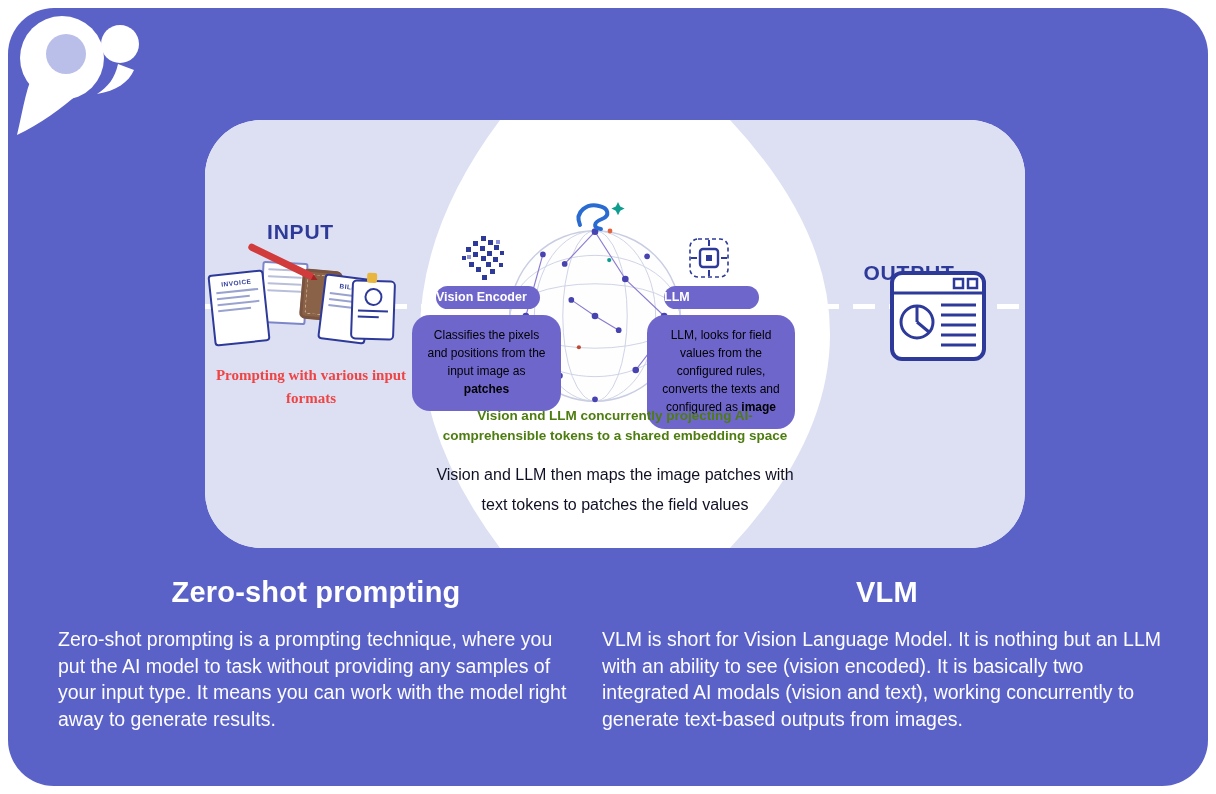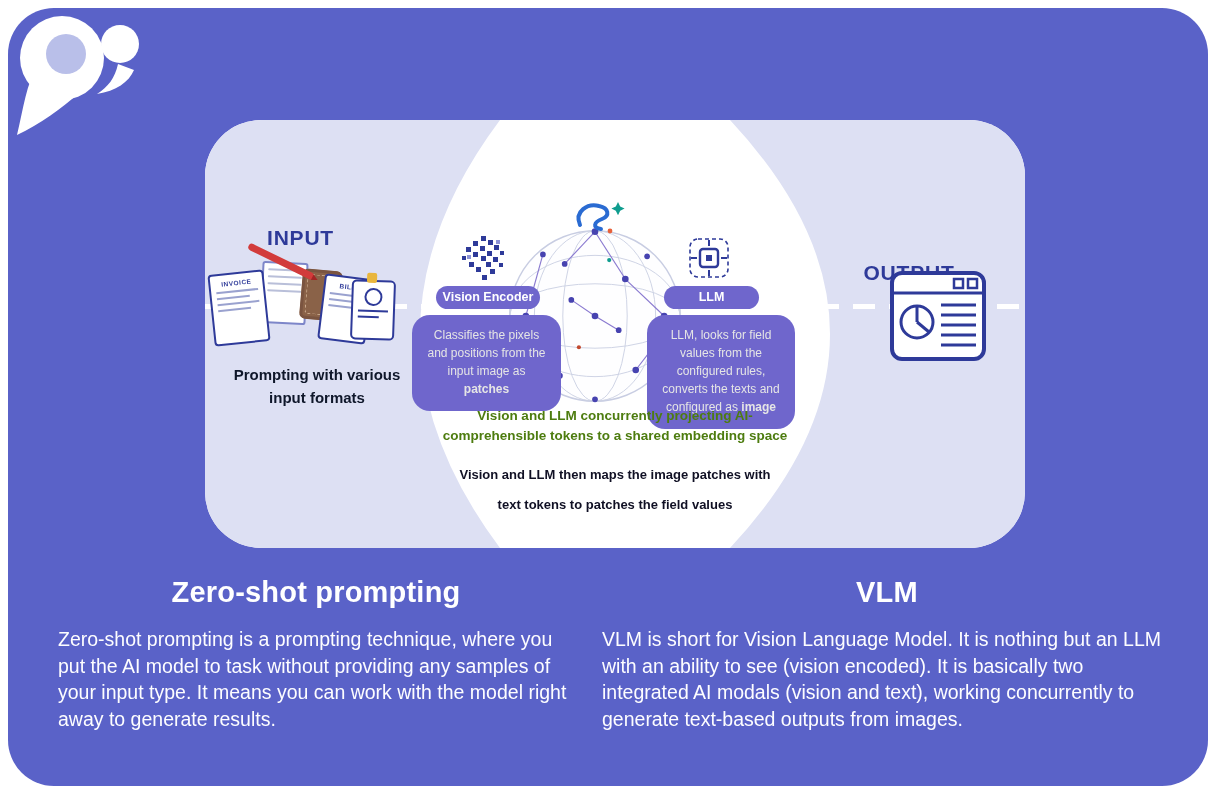--- a/index.html
+++ b/index.html
@@ -19,25 +19,25 @@
   .panel-bg{position:absolute;left:0;top:0;width:820px;height:428px;z-index:0;}
   .dashes{
     position:absolute;left:0;top:184px;width:820px;height:5px;z-index:1;
     background:repeating-linear-gradient(90deg,#ffffff 0 22px,transparent 22px 36px);
   }
   .panel > *{z-index:2;}
   .io-label{
     position:absolute;text-align:center;color:#2e3a99;font-weight:800;
     font-size:21px;letter-spacing:.8px;
   }
-  .input-label{left:28px;top:106px;width:135px;}
+  .input-label{left:28px;top:100px;width:135px;}
   .output-label{left:650px;top:113px;width:108px;margin-top:28px;}
   .input-caption{
-    position:absolute;left:16px;top:244px;width:192px;text-align:center;
-    font-weight:700;font-size:15px;line-height:1.5;color:#0f172a;
+    position:absolute;left:10px;top:244px;width:192px;text-align:center;
+    font-weight:700;font-size:15px;line-height:1.5;color:#ef4444;font-family:Liberation Serif, serif;
   }
   
   .input-icons{position:absolute;left:6px;top:142px;width:182px;height:100px;}
   .doc{
     position:absolute;background:#fff;border:2.5px solid #2e3a99;border-radius:4px;
   }
   .doc-invoice{left:0;top:10px;width:52px;height:68px;transform:rotate(-6deg);}
   .doc-bill{left:110px;top:14px;width:44px;height:62px;transform:rotate(7deg);}
   .doc-title{font-size:6.5px;font-weight:800;color:#2e3a99;text-align:center;margin-top:5px;letter-spacing:.5px;}
   .doc-line{height:2px;background:#9aa2cf;margin:4px 5px 0;}
@@ -61,45 +61,45 @@
   .idcard{
     position:absolute;left:140px;top:18px;width:40px;height:56px;background:#fff;
     border:2.5px solid #2e3a99;border-radius:5px;transform:rotate(2deg);
   }
   .idcard .clip{position:absolute;left:13px;top:-9px;width:10px;height:10px;background:#e9b63d;border-radius:2px;}
   .idcard .avatar{width:14px;height:14px;border:2px solid #2e3a99;border-radius:50%;margin:6px auto 2px;}
   .idcard .doc-line{background:#2e3a99;height:2px;}
   
   .pill{
     position:absolute;background:#6f66cc;color:#fff;font-weight:700;font-size:12.5px;
-    text-align:center;border-radius:13px;height:23px;line-height:23px;
+    text-align:left;border-radius:13px;height:23px;line-height:23px;
   }
   .vision-pill{left:231px;top:166px;width:104px;}
   .llm-pill{left:459px;top:166px;width:95px;}
   .box{
-    position:absolute;background:#6f66cc;color:#e5e5e5;font-size:12px;line-height:1.5;
+    position:absolute;background:#6f66cc;color:#000000;font-size:12px;line-height:1.5;
     text-align:center;border-radius:18px;padding:11px 12px 13px;box-sizing:border-box;
   }
   .vision-box{left:207px;top:195px;width:149px;}
   .llm-box{left:442px;top:195px;width:148px;}
   .box .hl{font-weight:800;}
   
   .vision-icon{position:absolute;left:256px;top:115px;width:46px;height:46px;}
   .llm-icon{position:absolute;left:482px;top:116px;width:44px;height:44px;}
   .globe{position:absolute;left:300px;top:106px;width:180px;height:180px;}
   .zia{position:absolute;left:363px;top:78px;width:62px;height:40px;}
   .output-icon{position:absolute;left:683px;top:147px;width:100px;height:98px;}
   
   .embed-caption{
     position:absolute;left:210px;top:286px;width:400px;text-align:center;
     font-size:13.5px;font-weight:800;line-height:1.45;color:#4d7c0f;
   }
   .statement{
     position:absolute;left:105px;top:340px;width:610px;text-align:center;
-    font-size:13px;font-weight:700;line-height:30px;color:#101024;
+    font-size:16px;font-weight:400;line-height:30px;color:#101024;
   }
   
   .col{position:absolute;color:#ffffff;}
   .col h2{margin:0 0 17px;text-align:center;font-size:29px;font-weight:800;letter-spacing:.2px;}
   .col p{margin:0;font-size:19.5px;line-height:1.37;font-weight:400;color:#fdfdff;}
   .col-left{left:50px;top:568px;width:516px;}
   .col-right{left:594px;top:568px;width:570px;}
   
   .brand{position:absolute;left:4px;top:2px;width:145px;height:145px;}
 </style>

